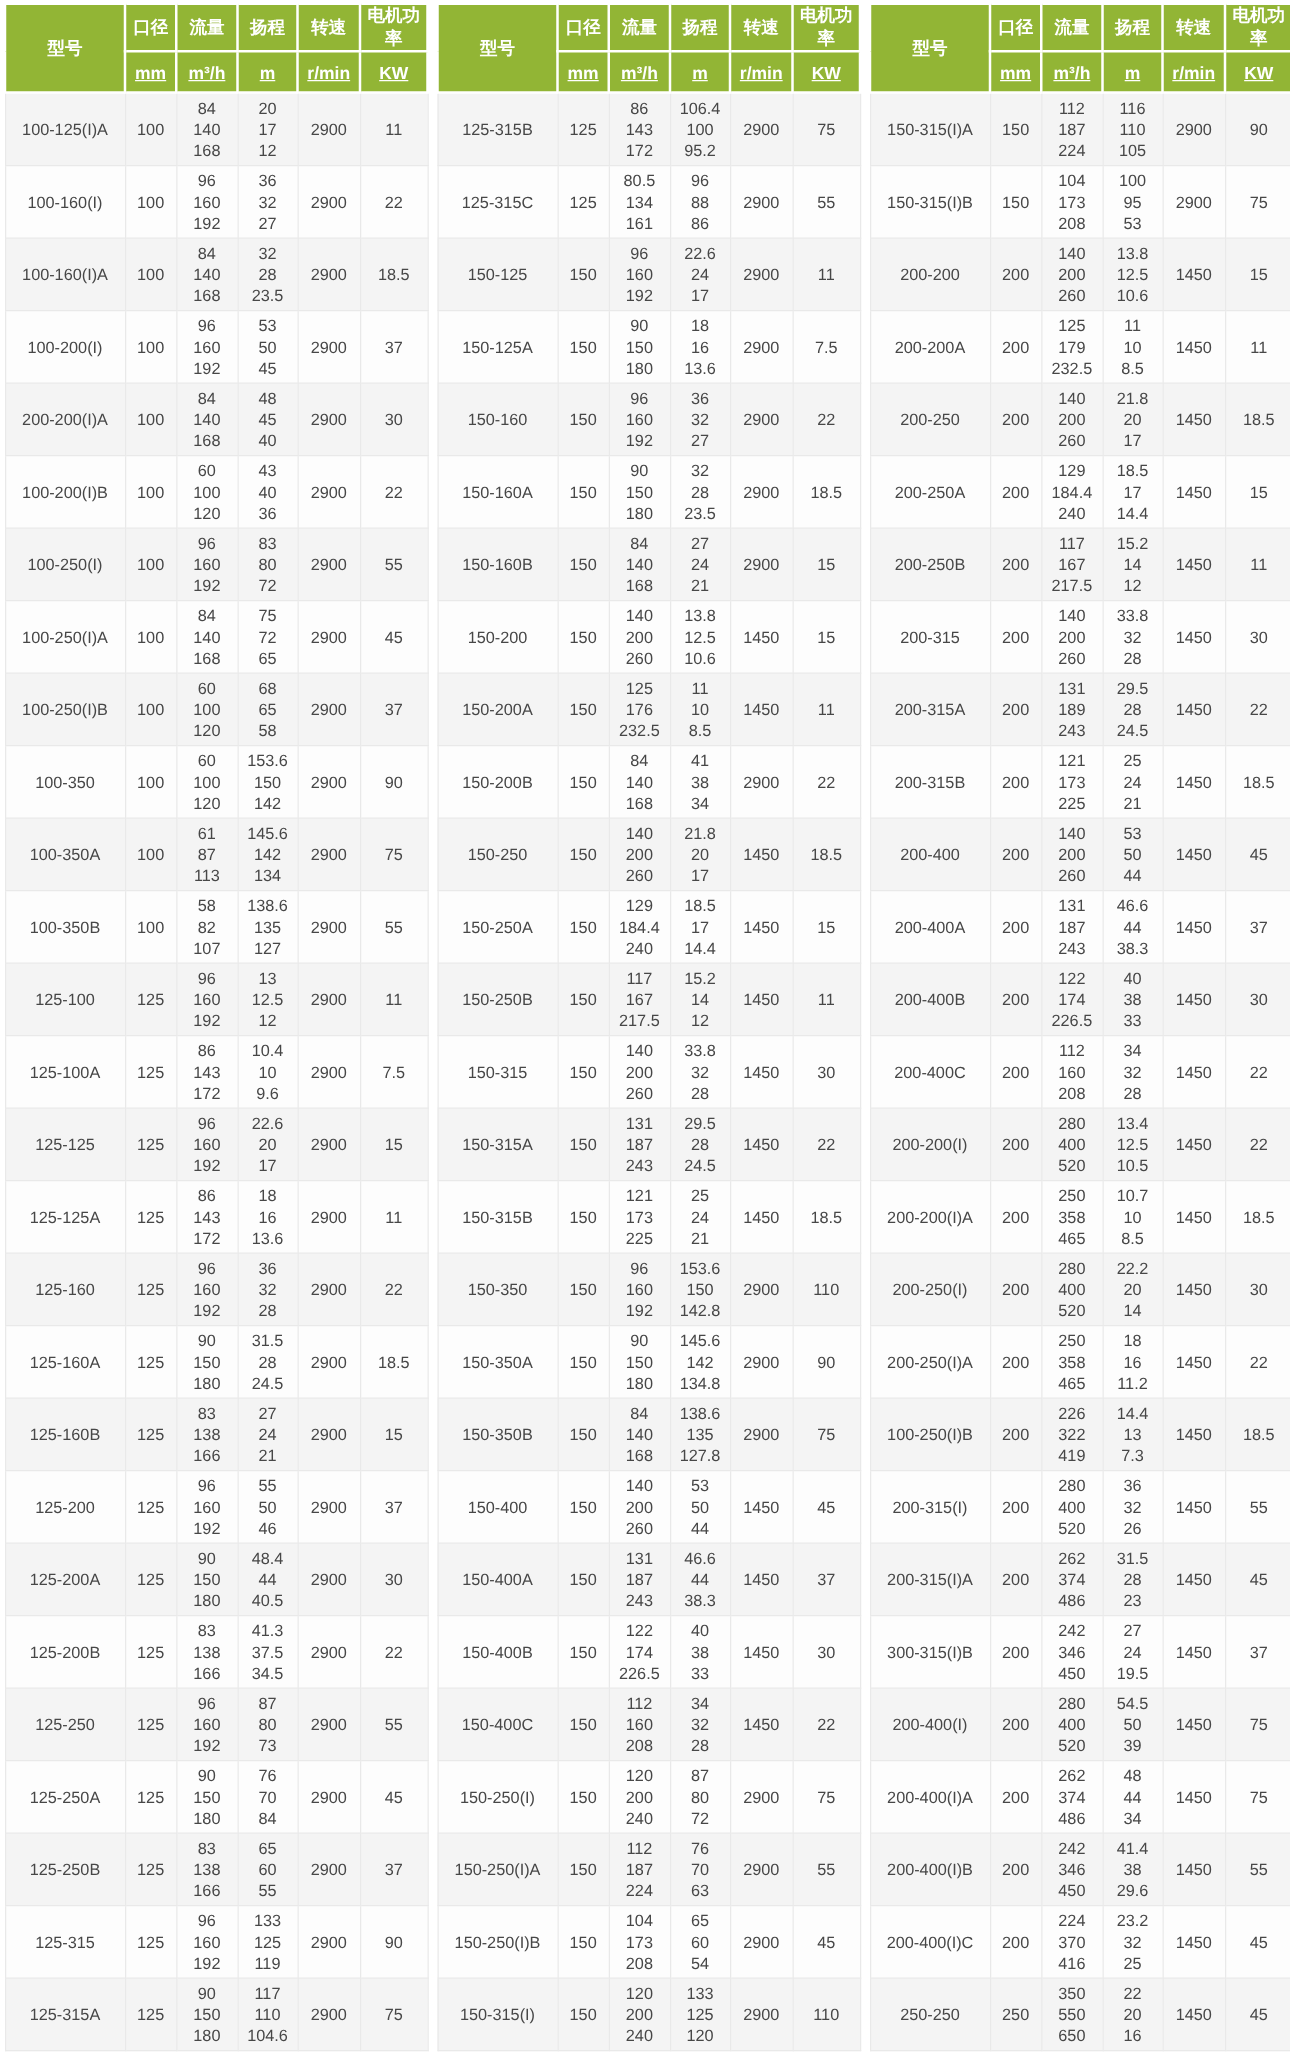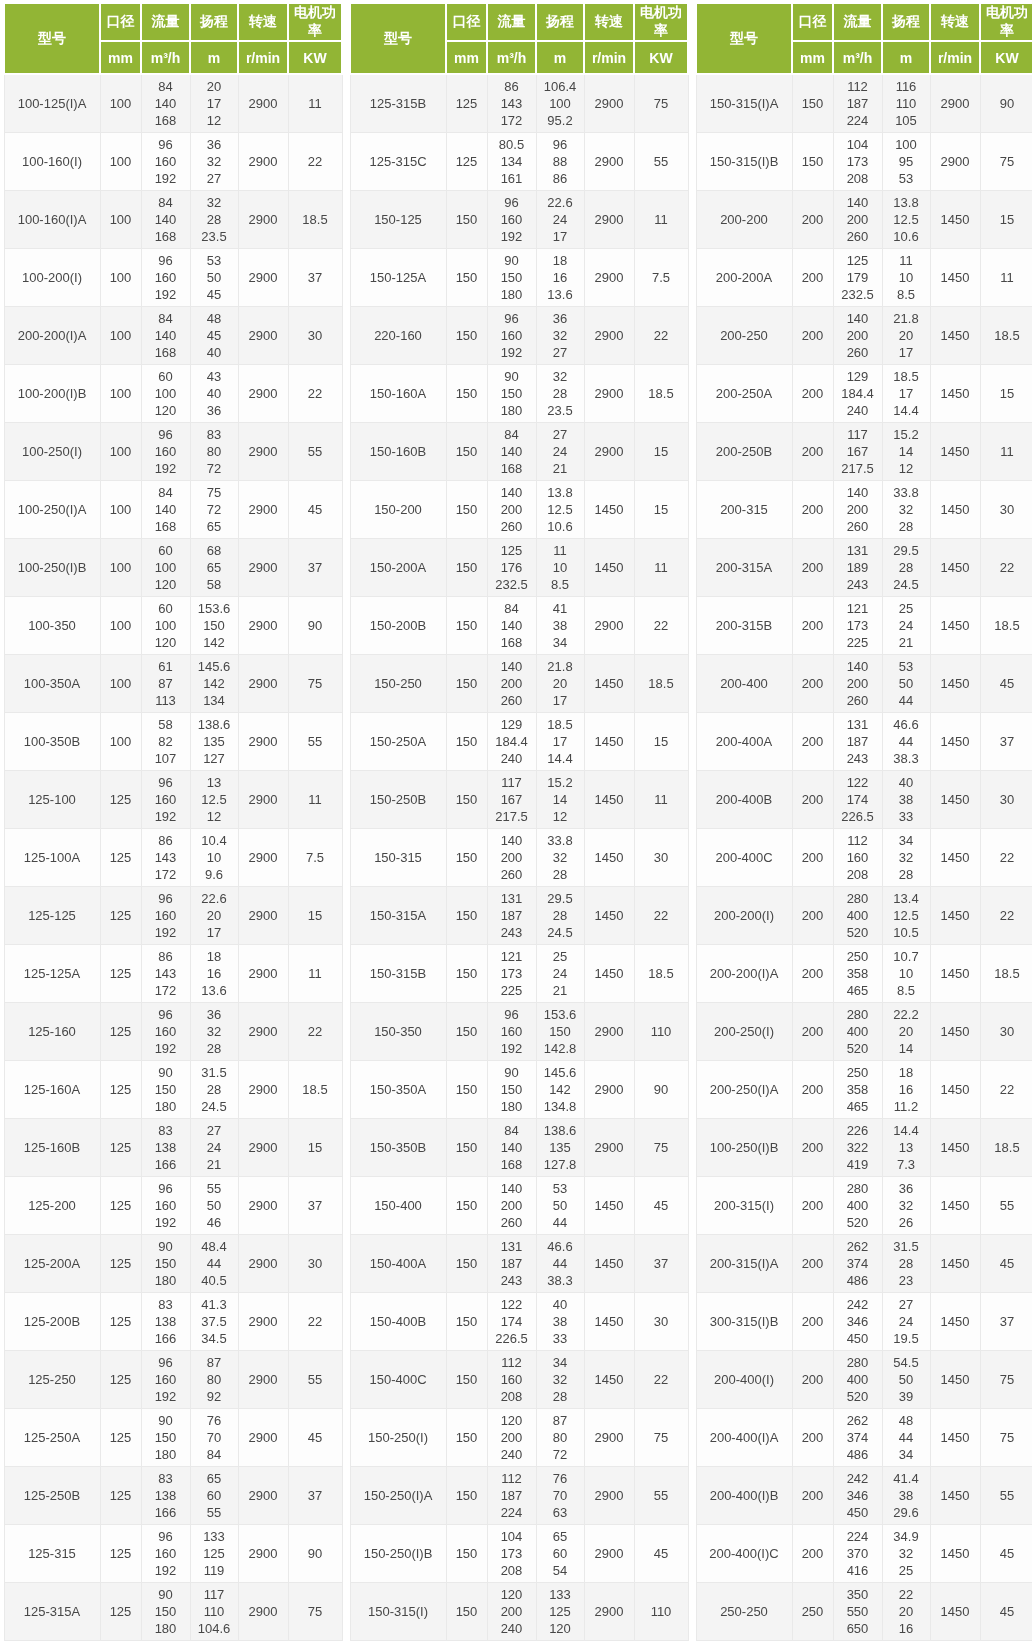--- a/index.html
+++ b/index.html
@@ -25,21 +25,21 @@
     background: #92b535;
     color: #ffffff;
     font-weight: bold;
     font-size: 14px;
     border: 2px solid #ffffff;
     text-align: center;
     vertical-align: middle;
     padding: 0;
   }
   table.pump-table thead tr.h1 th { height: 33px; }
-  table.pump-table thead tr.h2 th { height: 31px; }
+  table.pump-table thead tr.h2 th { height: 31px; text-decoration: underline; }
   table.pump-table tbody td {
     border: 1px solid #e9e9e9;
     text-align: center;
     vertical-align: middle;
     color: #474747;
     padding: 3px 1px;
     line-height: 17px;
     height: 51px;
   }
   table.pump-table tbody tr:nth-child(odd)  { background: #f4f4f4; }
@@ -440,21 +440,21 @@
           <td>125-250</td>
           <td>125</td>
           <td>
             <div>96</div>
             <div>160</div>
             <div>192</div>
           </td>
           <td>
             <div>87</div>
             <div>80</div>
-            <div>92</div>
+            <div>73</div>
           </td>
           <td>2900</td>
           <td>55</td>
         </tr>
         <tr>
           <td>125-250A</td>
           <td>125</td>
           <td>
             <div>90</div>
             <div>150</div>
@@ -604,21 +604,21 @@
           </td>
           <td>
             <div>18</div>
             <div>16</div>
             <div>13.6</div>
           </td>
           <td>2900</td>
           <td>7.5</td>
         </tr>
         <tr>
-          <td>220-160</td>
+          <td>150-160</td>
           <td>150</td>
           <td>
             <div>96</div>
             <div>160</div>
             <div>192</div>
           </td>
           <td>
             <div>36</div>
             <div>32</div>
             <div>27</div>
@@ -1410,21 +1410,21 @@
         </tr>
         <tr>
           <td>200-400(I)C</td>
           <td>200</td>
           <td>
             <div>224</div>
             <div>370</div>
             <div>416</div>
           </td>
           <td>
-            <div>34.9</div>
+            <div>23.2</div>
             <div>32</div>
             <div>25</div>
           </td>
           <td>1450</td>
           <td>45</td>
         </tr>
         <tr>
           <td>250-250</td>
           <td>250</td>
           <td>

